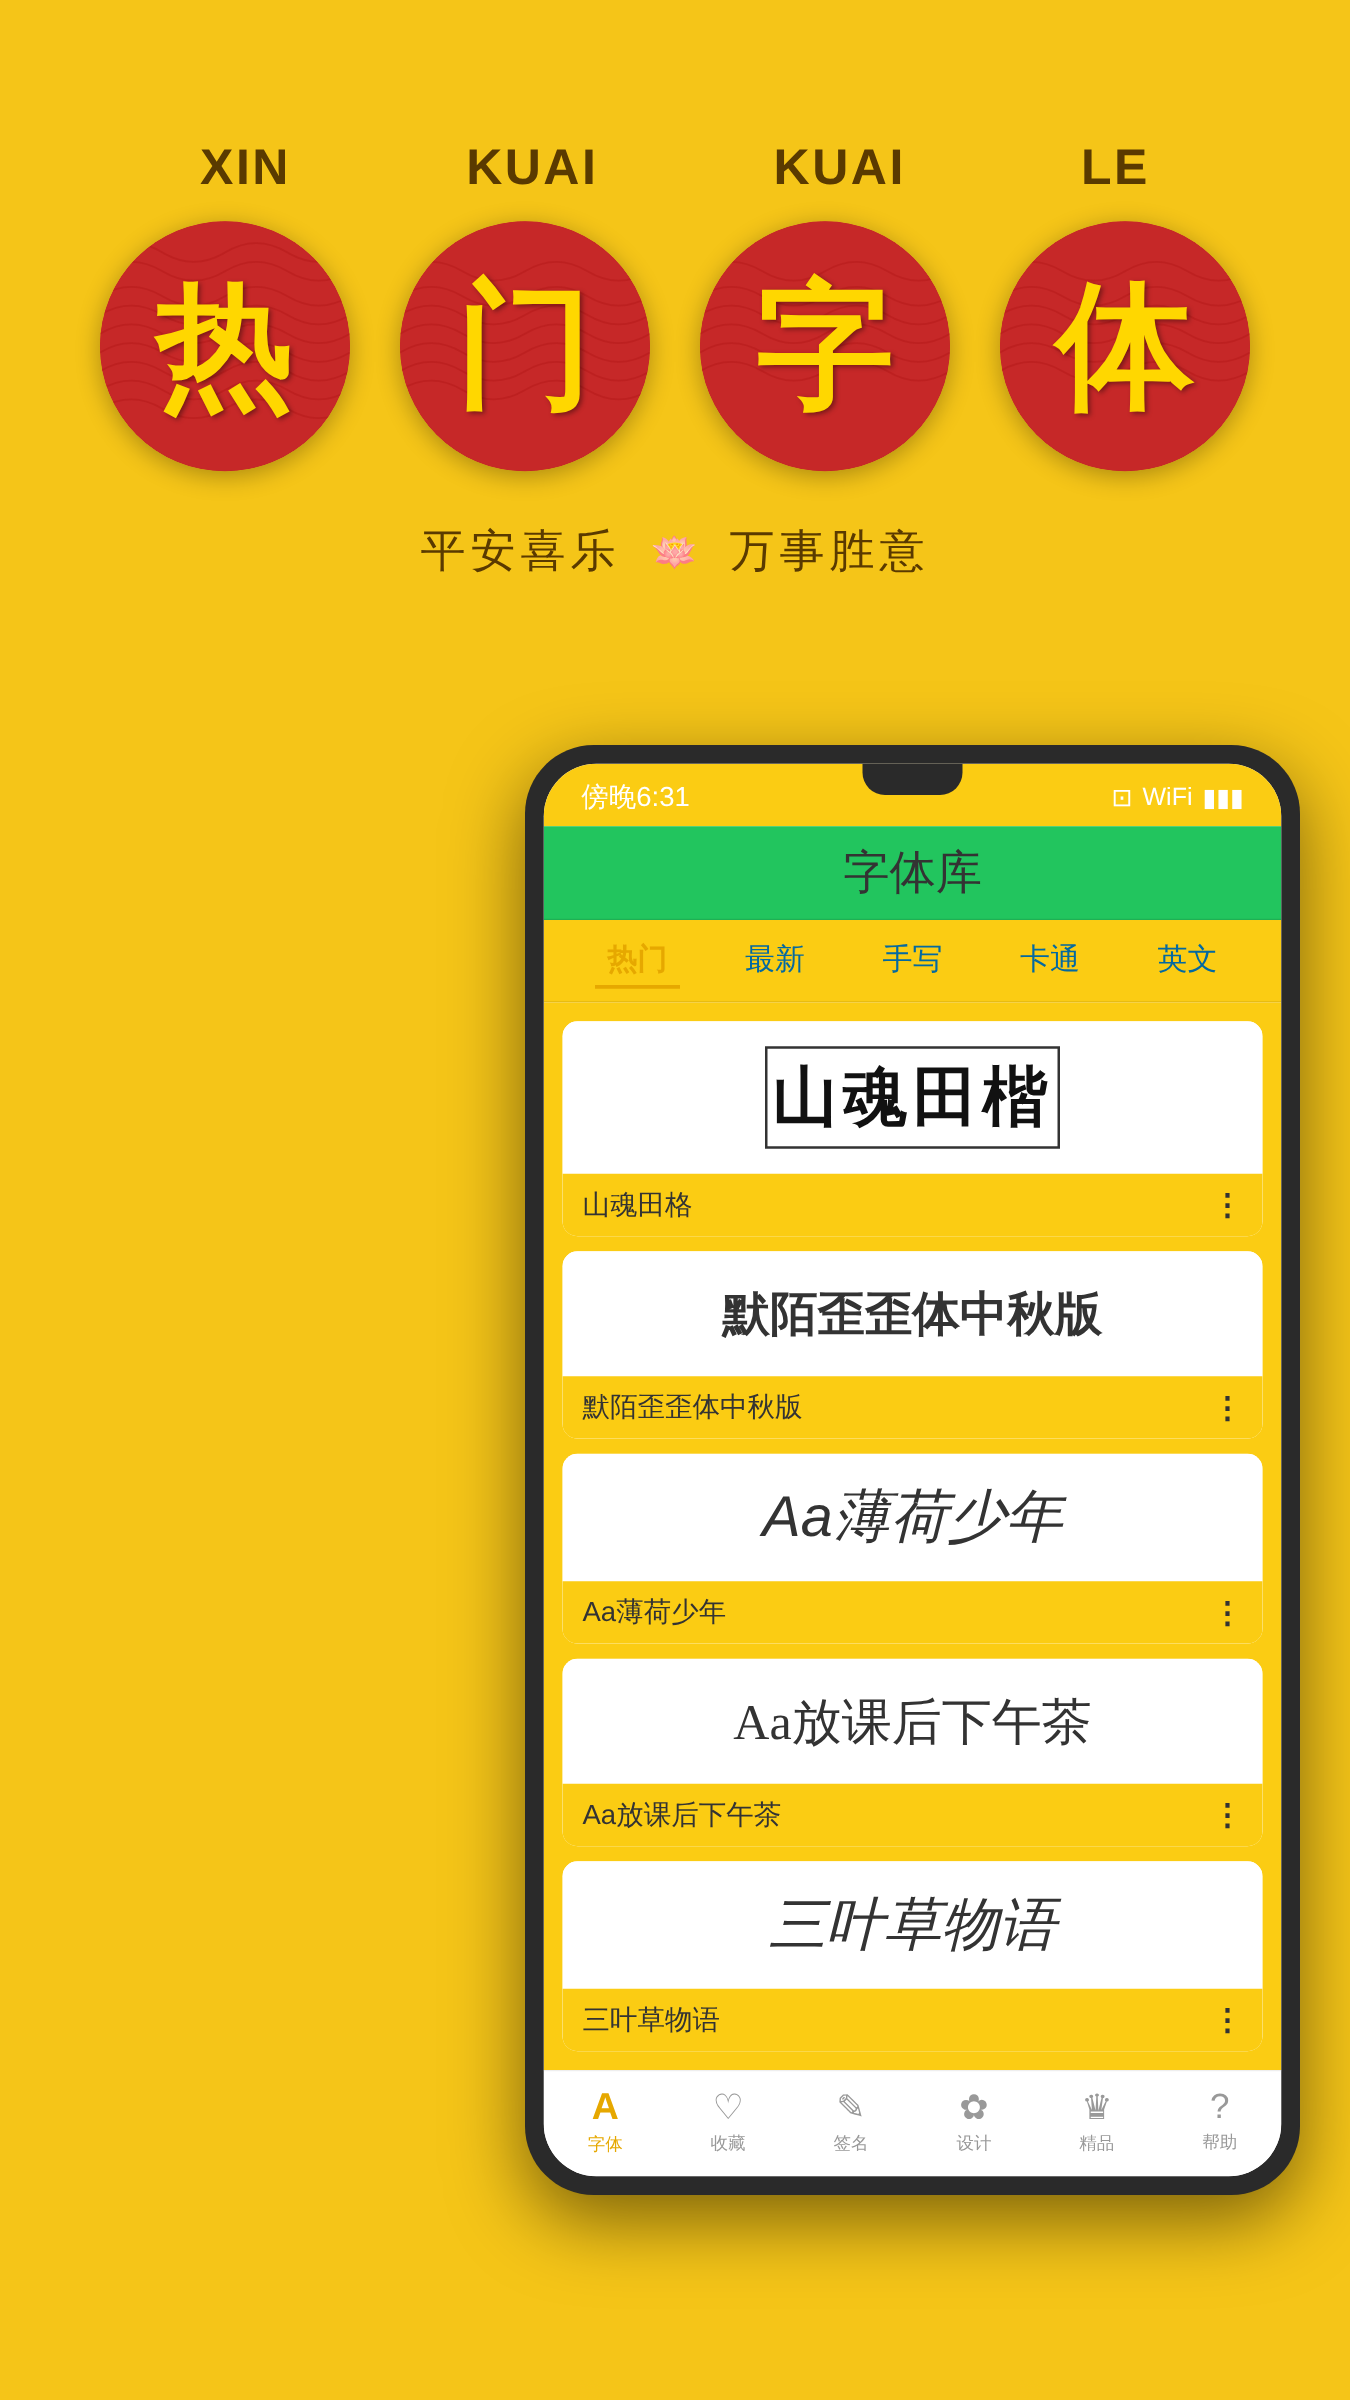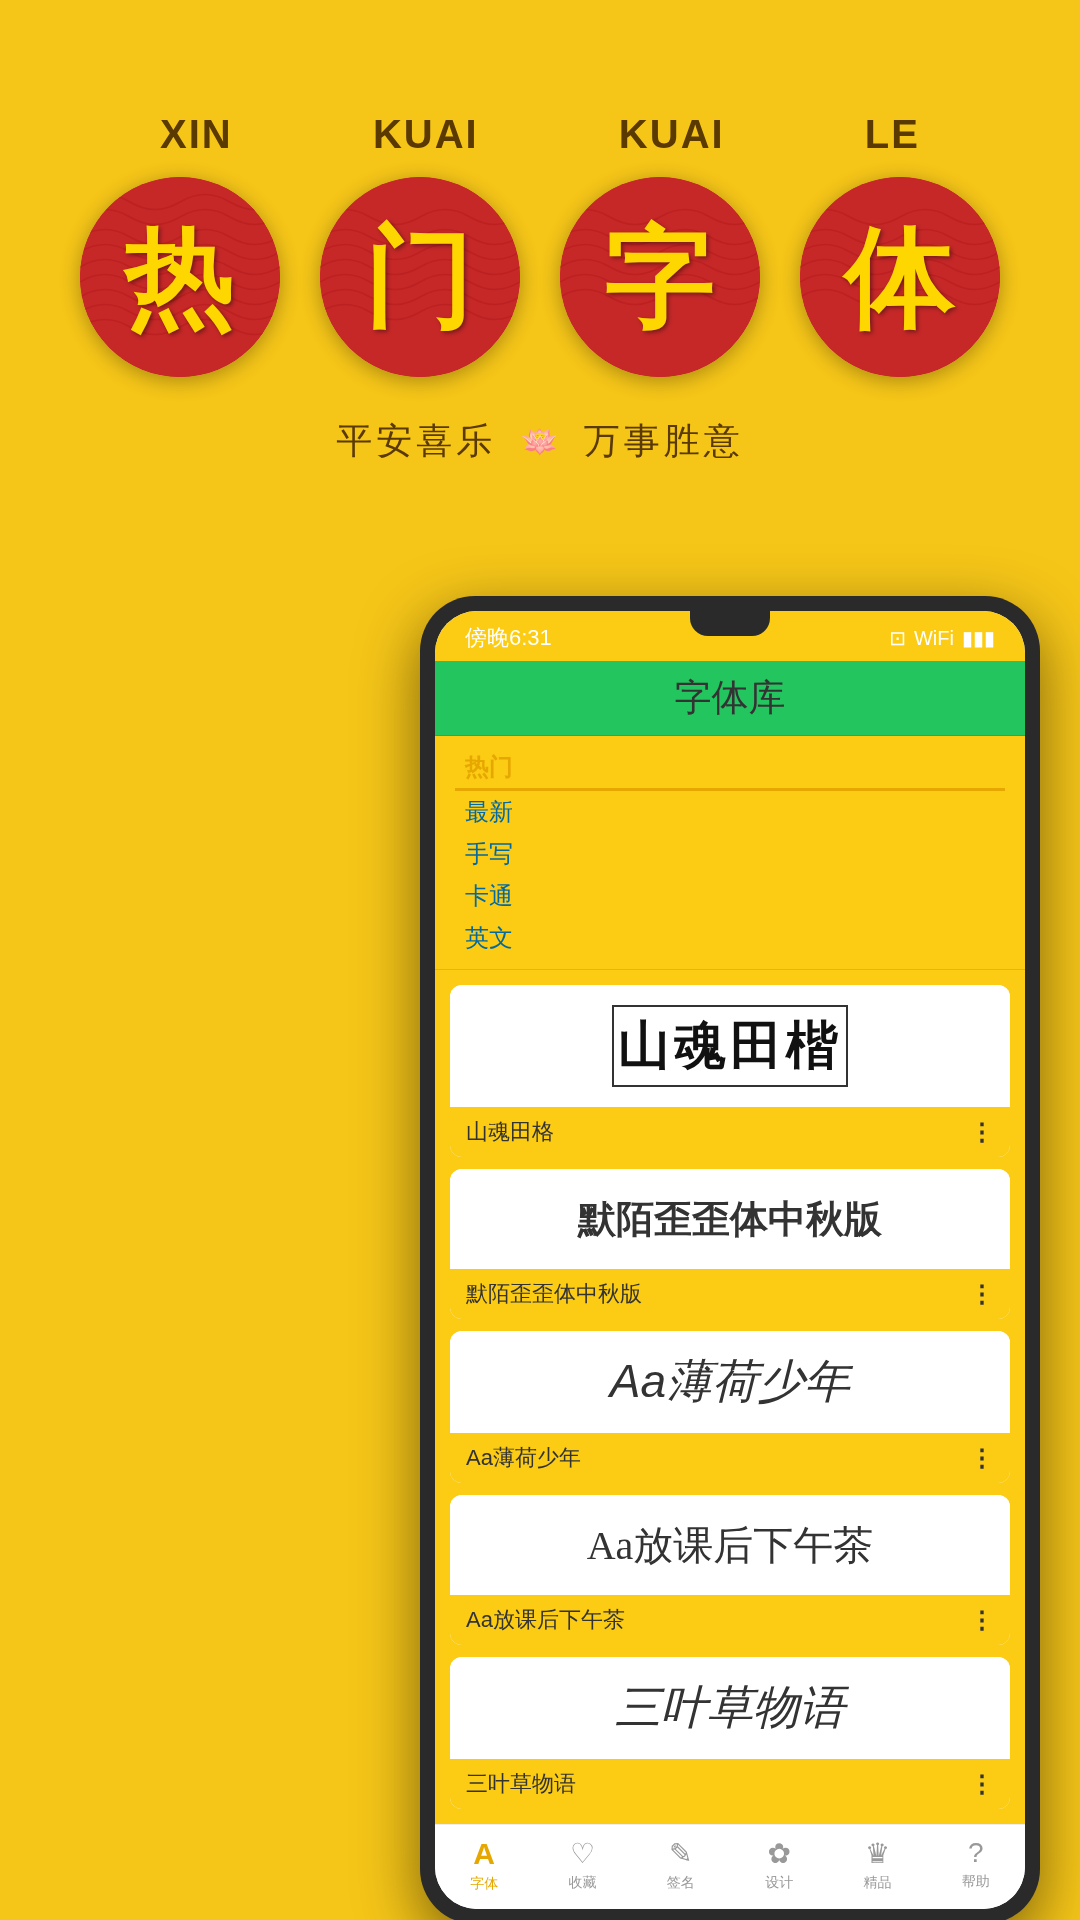--- a/index.html
+++ b/index.html
@@ -176,21 +176,20 @@
       color: #333;
       border-bottom: 1px solid rgba(0,0,0,0.1);
     }
 
     .phone-tabs {
       background: #FBCC13;
       display: flex;
       justify-content: space-around;
       padding: 10px 20px;
       border-bottom: 1px solid rgba(0,0,0,0.1);
-      flex-direction: column;
     }
 
     .tab-item {
       font-size: 24px;
       color: #0369a1;
       padding: 5px 10px;
     }
 
     .tab-item.active {
       color: #e6a800;

